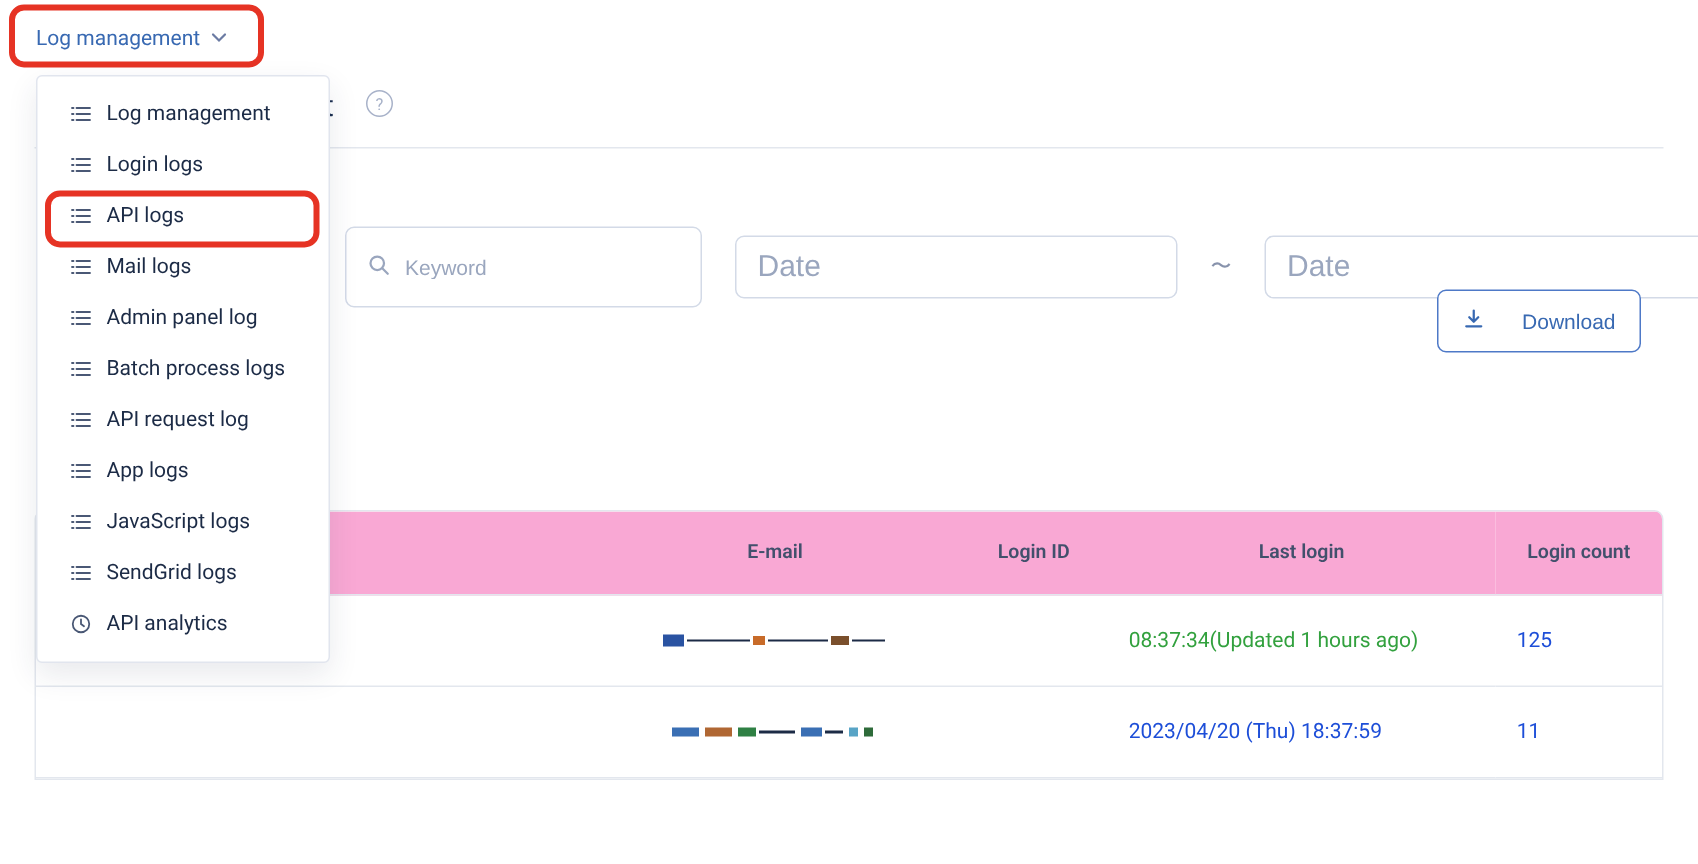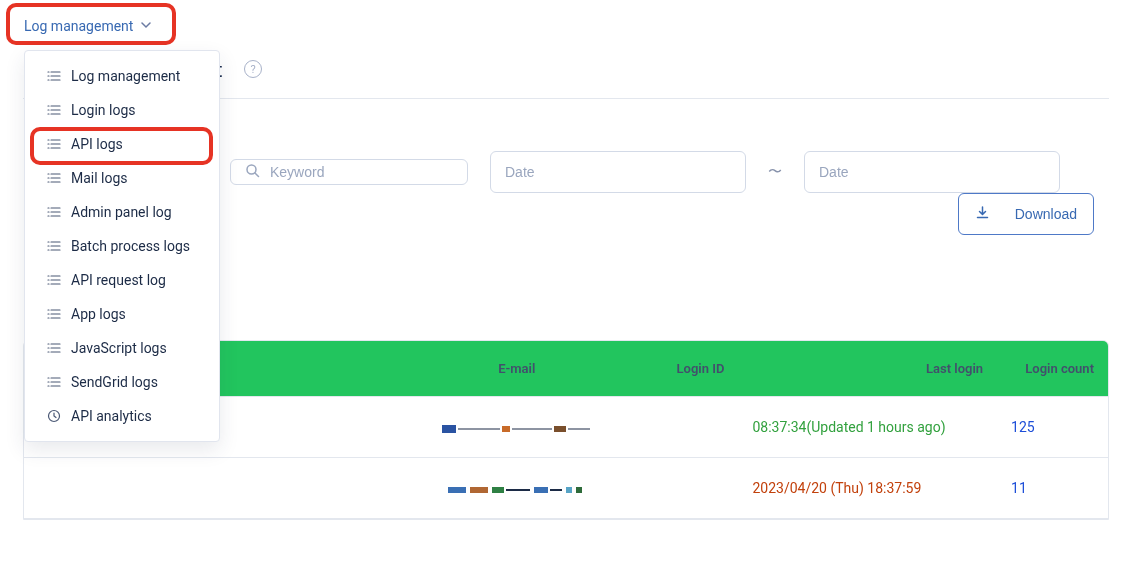--- a/index.html
+++ b/index.html
@@ -118,21 +118,21 @@
     position: absolute;
     top: 151px;
     left: 230px;
     right: 38px;
     display: flex;
     align-items: center;
     gap: 22px;
   }
   .search-box {
     flex: 0 0 238px;
-    height: 26px;
+    height: 54px;
     border: 1px solid #d3dae7;
     border-radius: 6px;
     display: flex;
     align-items: center;
     padding: 0 14px;
     color: #9aa6be;
     gap: 10px;
   }
   .search-box input {
     border: none;
@@ -149,21 +149,21 @@
     border: 1px solid #d3dae7;
     border-radius: 6px;
     display: flex;
     align-items: center;
     padding: 0 14px;
     color: #9aa6be;
   }
   .date-box input {
     border: none;
     outline: none;
-    font-size: 14px;
+    font-size: 20px;
     color: #ec4899;
     flex: 1;
     background: transparent;
   }
   .date-box input::placeholder { color: #9aa6be; }
   .range-sep { color: #8893ac; font-size: 14px; }
 
   .download-btn {
     position: absolute;
     top: 193px;
@@ -186,34 +186,34 @@
     position: absolute;
     top: 340px;
     left: 23px;
     right: 23px;
     border: 1px solid #e3e7ee;
     border-top-left-radius: 6px;
     border-top-right-radius: 6px;
     overflow: hidden;
   }
   table { width: 100%; border-collapse: collapse; }
-  thead tr { background: #22c55e; }
+  thead tr { background: #f9a8d4; }
   th {
-    text-align: right;
+    text-align: center;
     font-weight: 600;
     color: #42506c;
     font-size: 13px;
     padding: 20px 14px;
     border-bottom: 1px solid #e3e7ee;
   }
   td {
     padding: 22px 14px;
     border-bottom: 1px solid #e3e7ee;
     font-size: 14px;
-    color: #c2410c;
+    color: #1d4ed8;
     vertical-align: middle;
   }
   .c0 { width: 300px; }
   .c-email { width: 200px; text-align: center;}
   .c-loginid { width: 80px; }
   .c-last { width: 210px; }
   .c-count { width: 90px; }
   .green-text { color: #32a13e; }
   .link-num { color: #1d4ed8; }
   .email-scribble {

